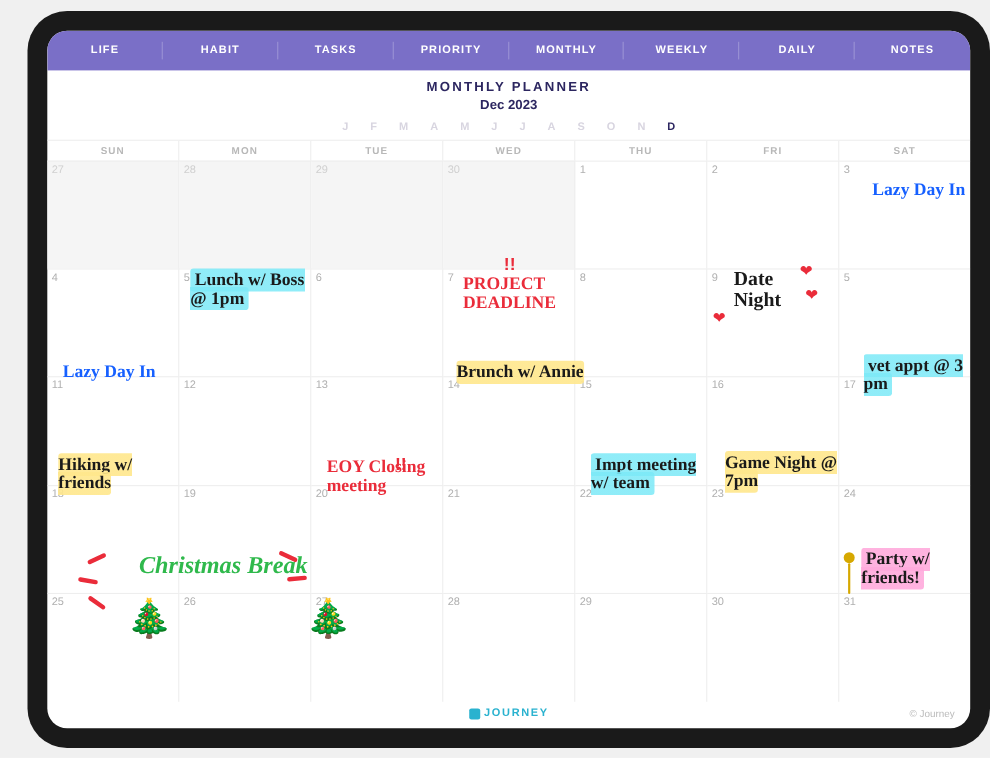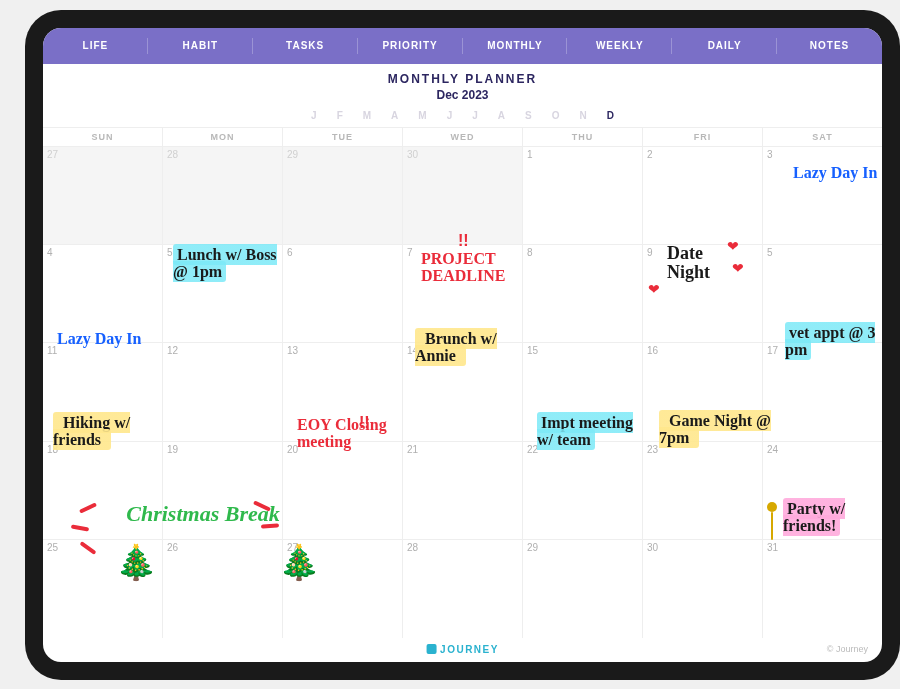--- a/index.html
+++ b/index.html
@@ -124,20 +124,21 @@
     font-size: 10px;
     color: #b0b0b0;
     position: absolute;
     top: 2px;
     left: 4px;
   }
   .other-month .daynum { color: #d0d0d0; }
   .footer {
     display: flex;
     justify-content: space-between;
+    align-items: center;
     padding: 6px 14px 8px;
     position: relative;
   }
   .brand {
     font-size: 10px;
     font-weight: 700;
     letter-spacing: 1.5px;
     color: #2ab2cf;
     position: absolute;
     left: 50%;
@@ -163,21 +164,21 @@
     pointer-events: none;
   }
   .note {
     position: absolute;
     font-family: "Comic Sans MS", "Marker Felt", cursive;
     font-weight: 700;
     line-height: 1.1;
     pointer-events: auto;
   }
   .hl-cyan { background: linear-gradient(0deg,rgba(124,233,247,0.85),rgba(124,233,247,0.85)); padding: 2px 4px; border-radius: 3px; }
-  .hl-yellow { background: linear-gradient(0deg,rgba(255,231,140,0.9),rgba(255,231,140,0.9)); padding: 2px 10px; border-radius: 3px; }
+  .hl-yellow { background: linear-gradient(0deg,rgba(255,231,140,0.9),rgba(255,231,140,0.9)); padding: 2px 0; border-radius: 3px; }
   .hl-pink { background: linear-gradient(0deg,rgba(255,170,220,0.9),rgba(255,170,220,0.9)); padding: 2px 4px; border-radius: 3px; }
   .ink-black { color: #1a1a1a; }
   .ink-blue { color: #1660ff; }
   .ink-red { color: #ea2c3a; }
   .ink-green { color: #2fb94c; text-align: center; }
   .fs-16 { font-size: 16px; }
   .fs-18 { font-size: 18px; }
   .fs-22 { font-size: 22px; }
   .heart {
     color: #ea2c3a;

